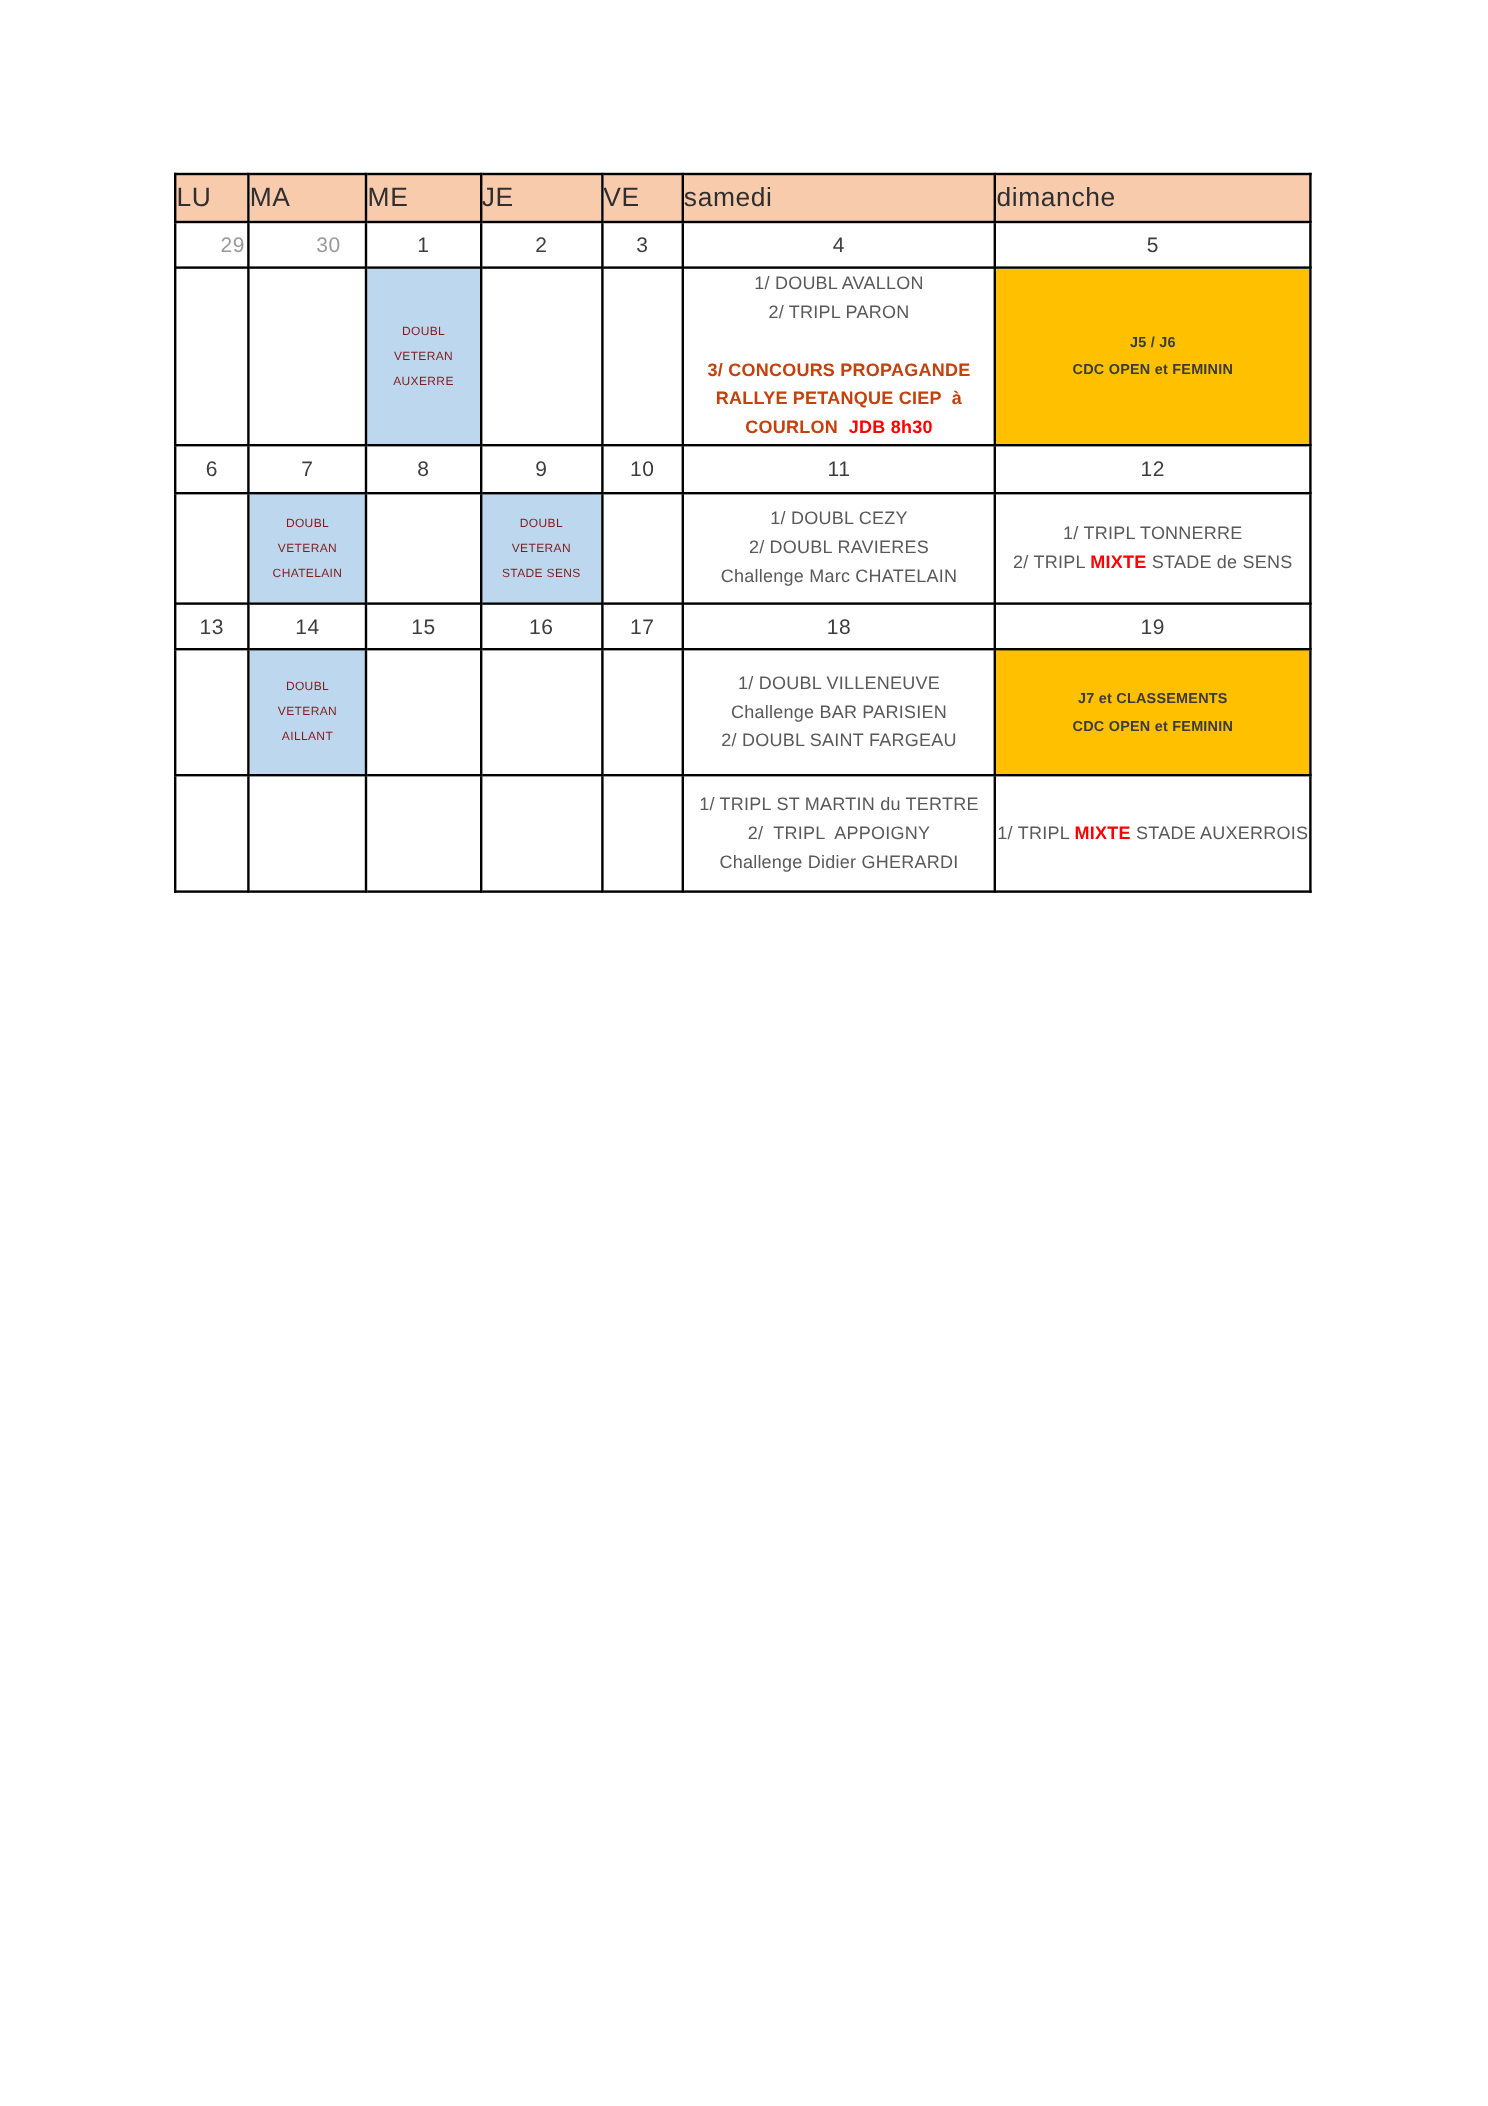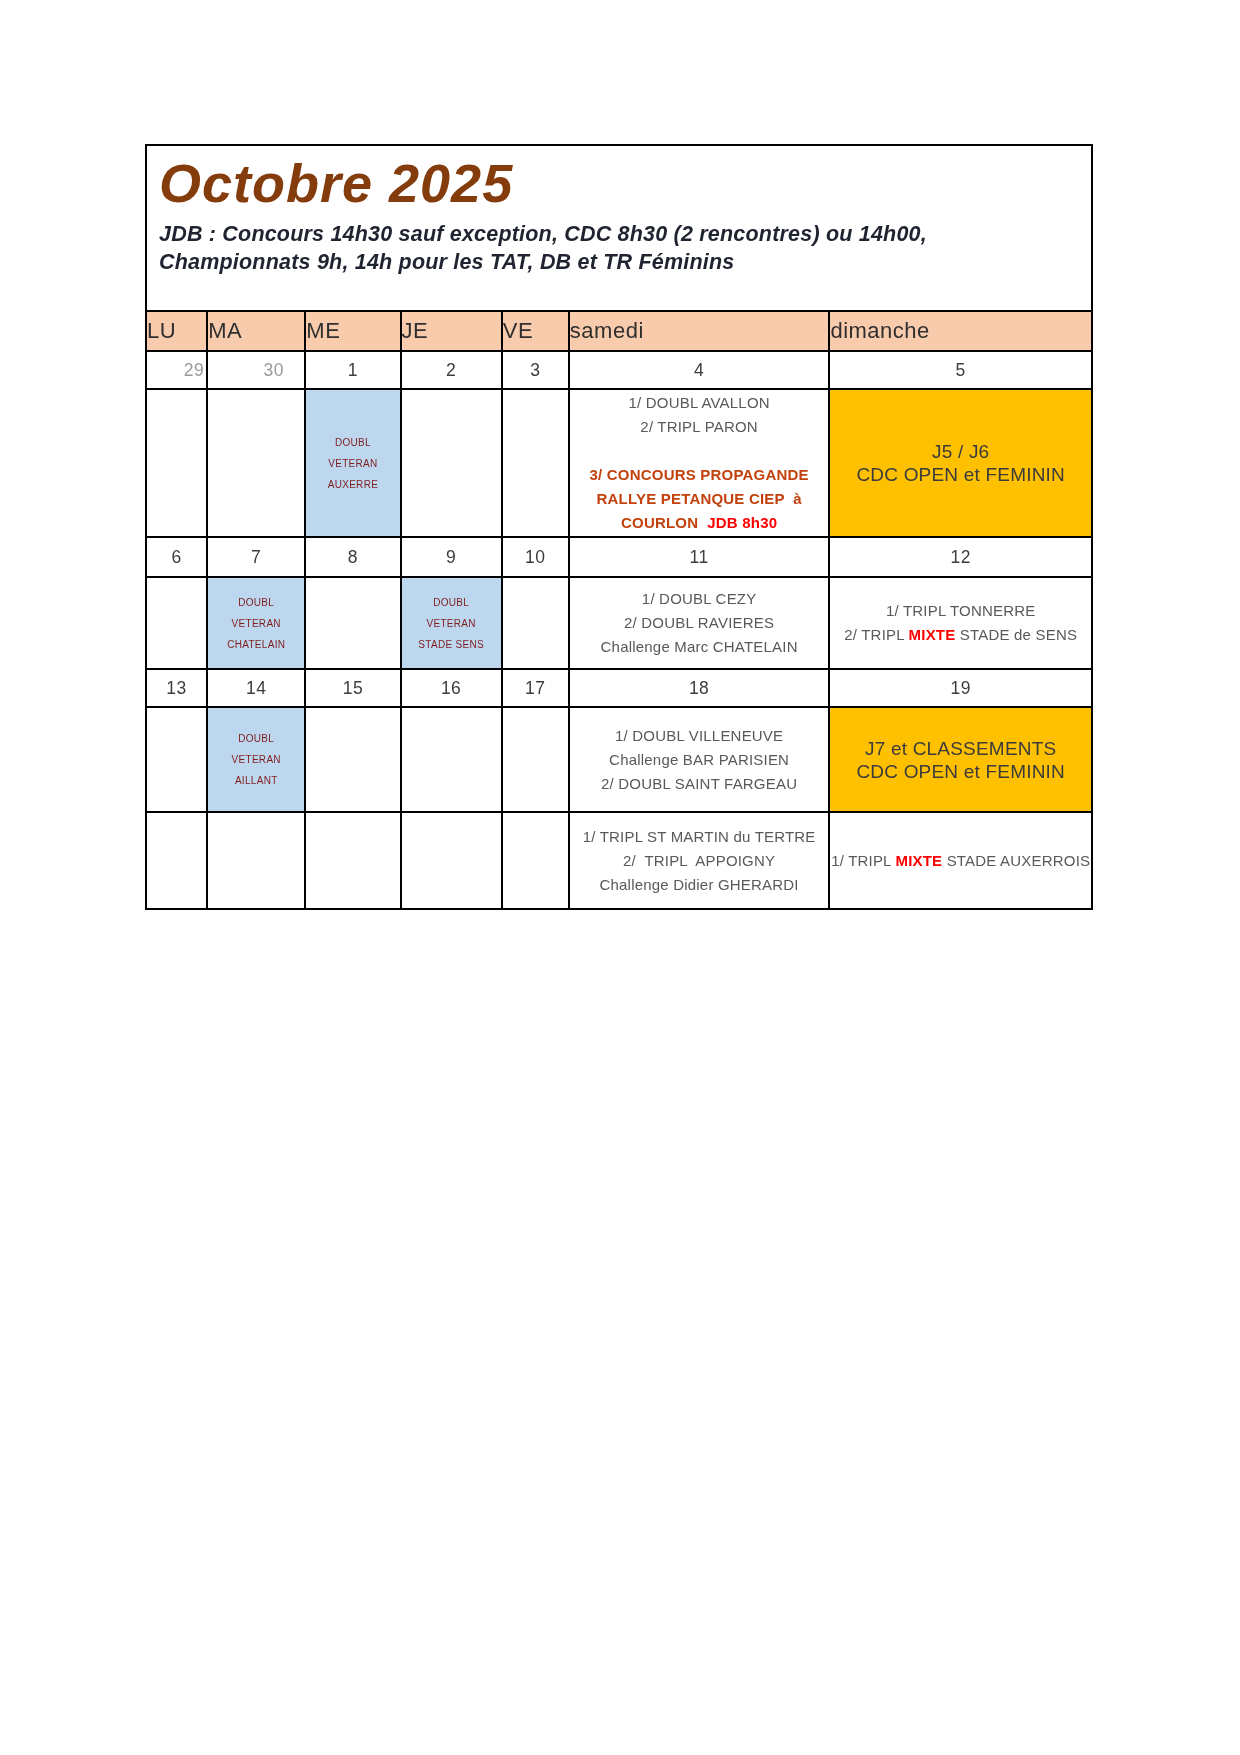--- a/index.html
+++ b/index.html
@@ -103,39 +103,32 @@
   .evline.sp { min-height:24px; }
   .green { color:#c2410c; font-weight:bold; }
   .red   { color:#FF0000; font-weight:bold; }
   .red.gap { margin-left:9px; }
   td.orange-cell {
     background:#FFC000;
     vertical-align:middle;
     text-align:center;
   }
   td.orange-cell .evline {
-    font-weight:normal;
+    font-weight:bold;
     color:#3b3b3b;
-    font-size:19px;
+    font-size:12px;
     line-height:23px;
   }
 </style>
 </head>
 <body>
 
 <div class="page">
   <div class="doc">
 
-    <div class="title-block">
-      <div class="month-title">Octobre 2025</div>
-      <div class="subtitle">
-        <div>JDB : Concours 14h30 sauf exception, CDC 8h30 (2 rencontres) ou 14h00,</div>
-        <div>Championnats 9h, 14h pour les TAT, DB et TR Féminins</div>
-      </div>
-    </div>
 
     <table class="cal">
       <colgroup>
         <col class="c-lu">
           <col class="c-ma">
           <col class="c-me">
           <col class="c-je">
         <col class="c-ve">
           <col class="c-sa">
           <col class="c-di">

